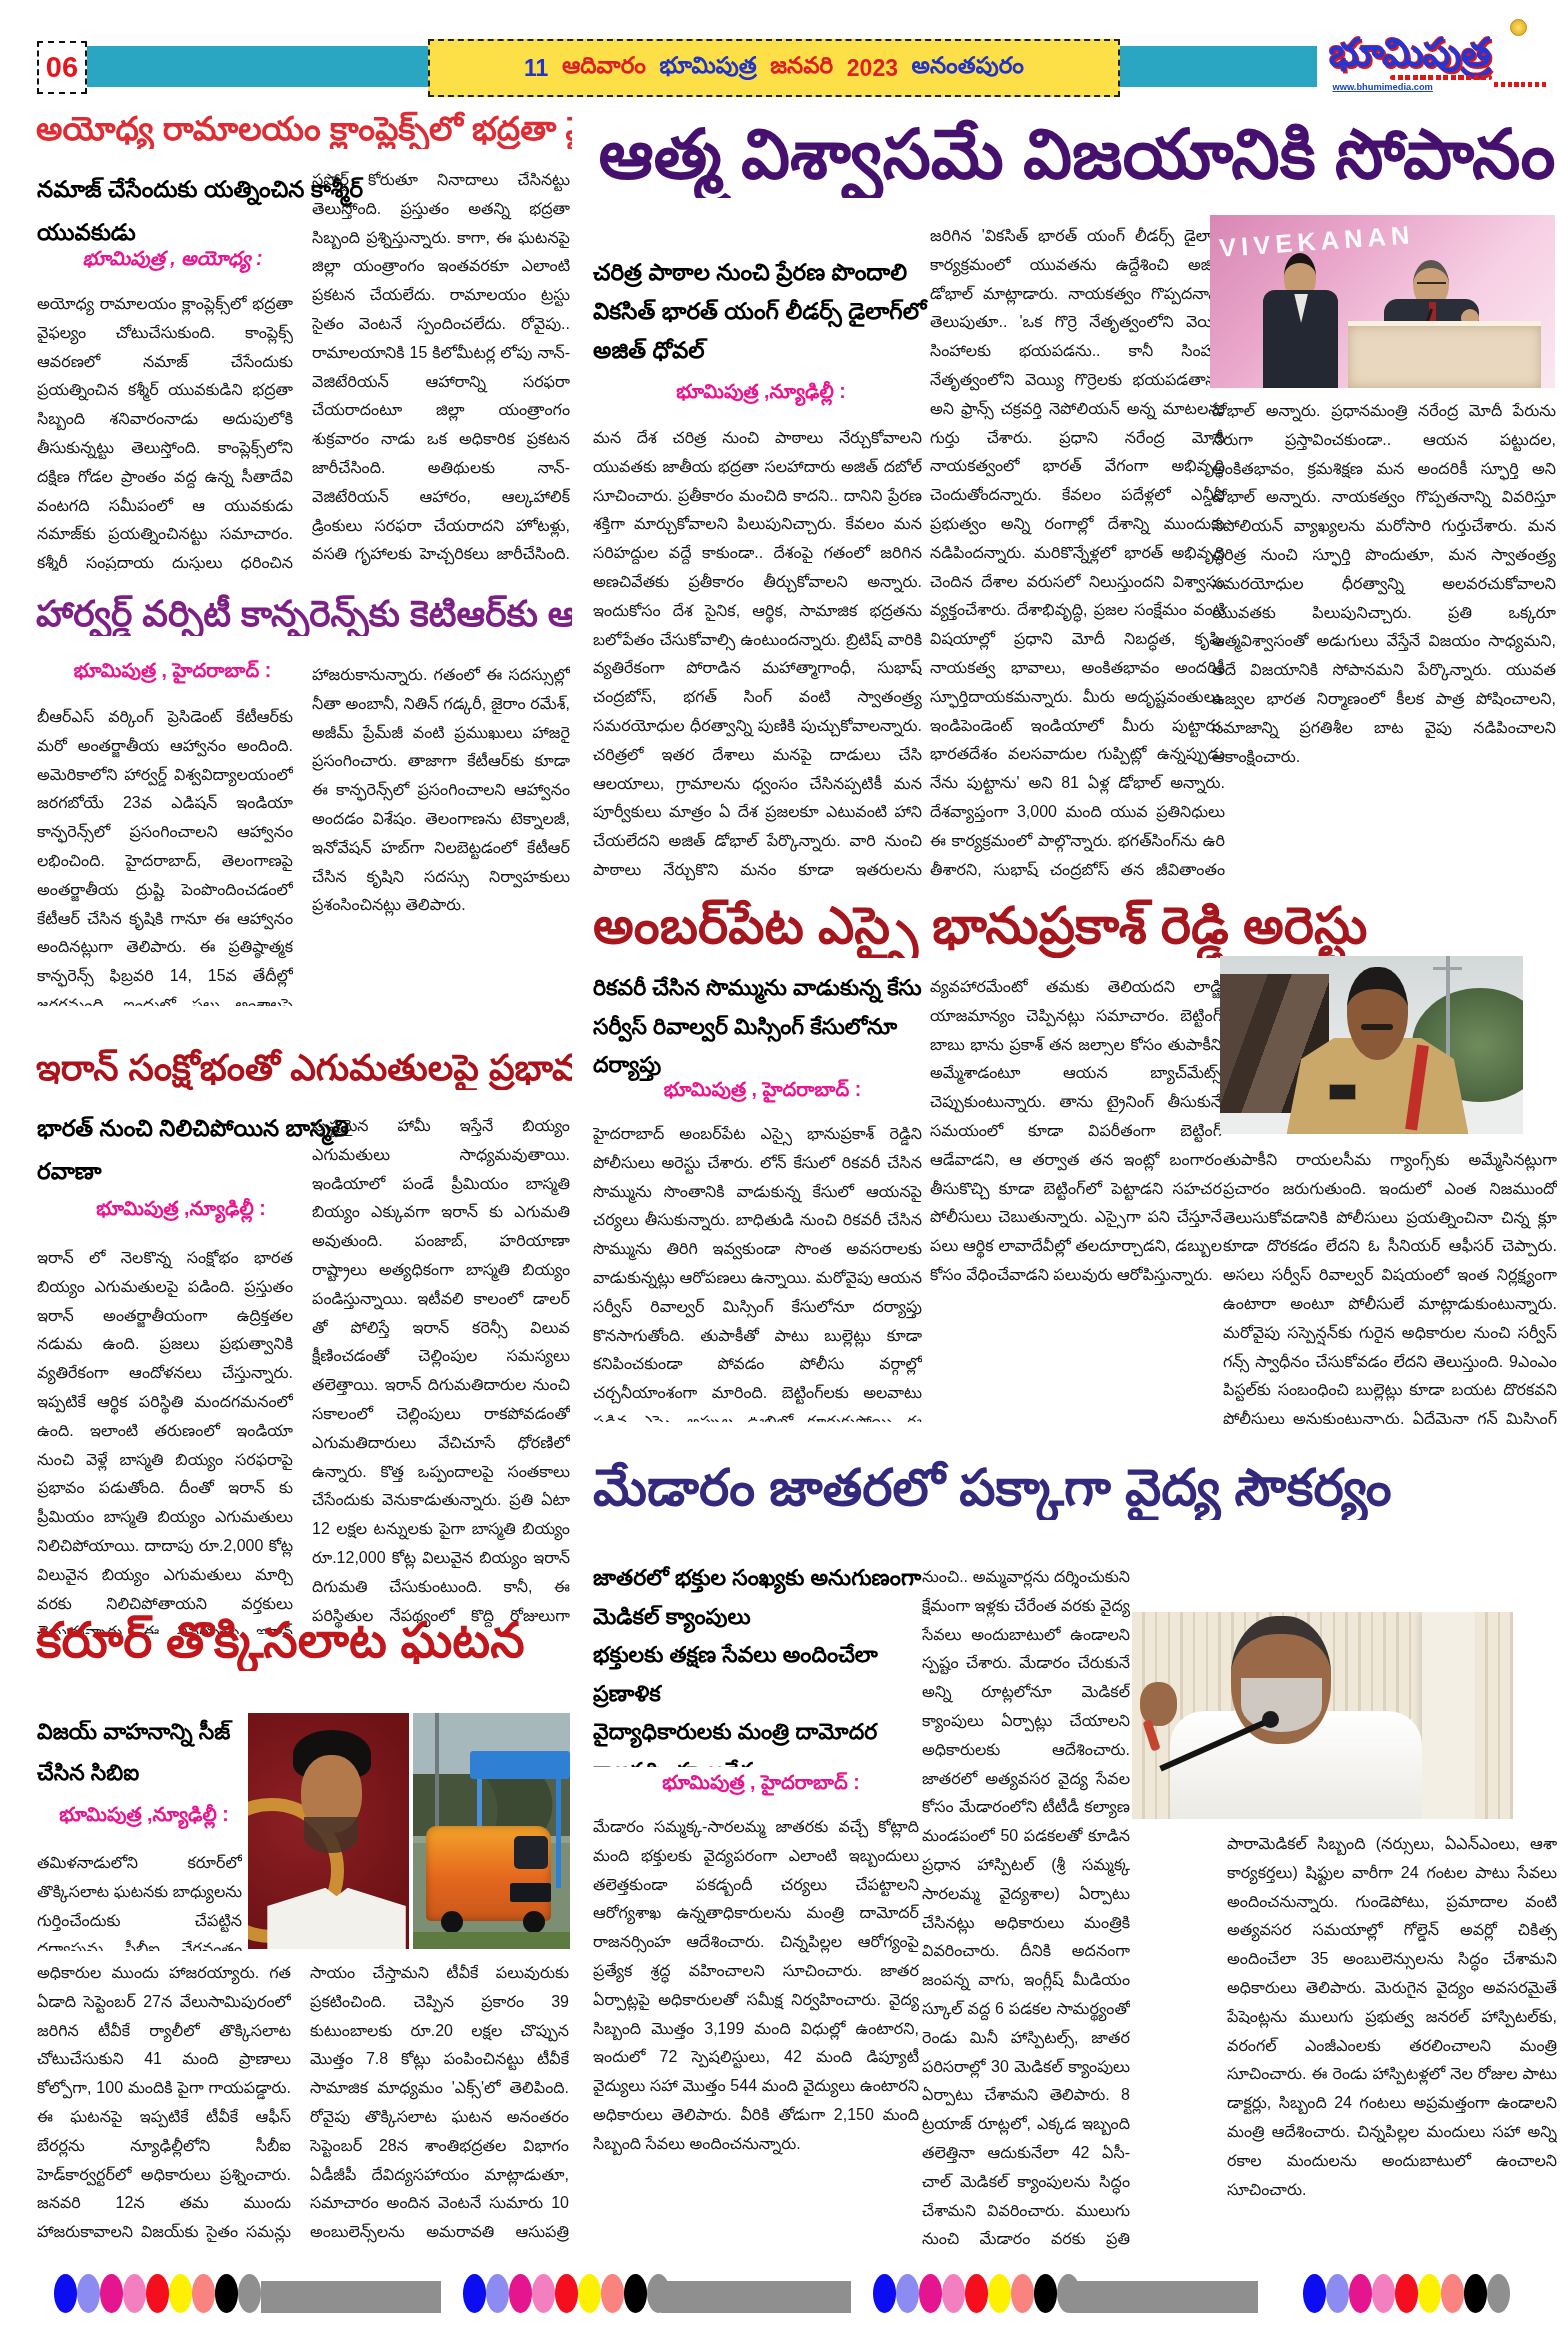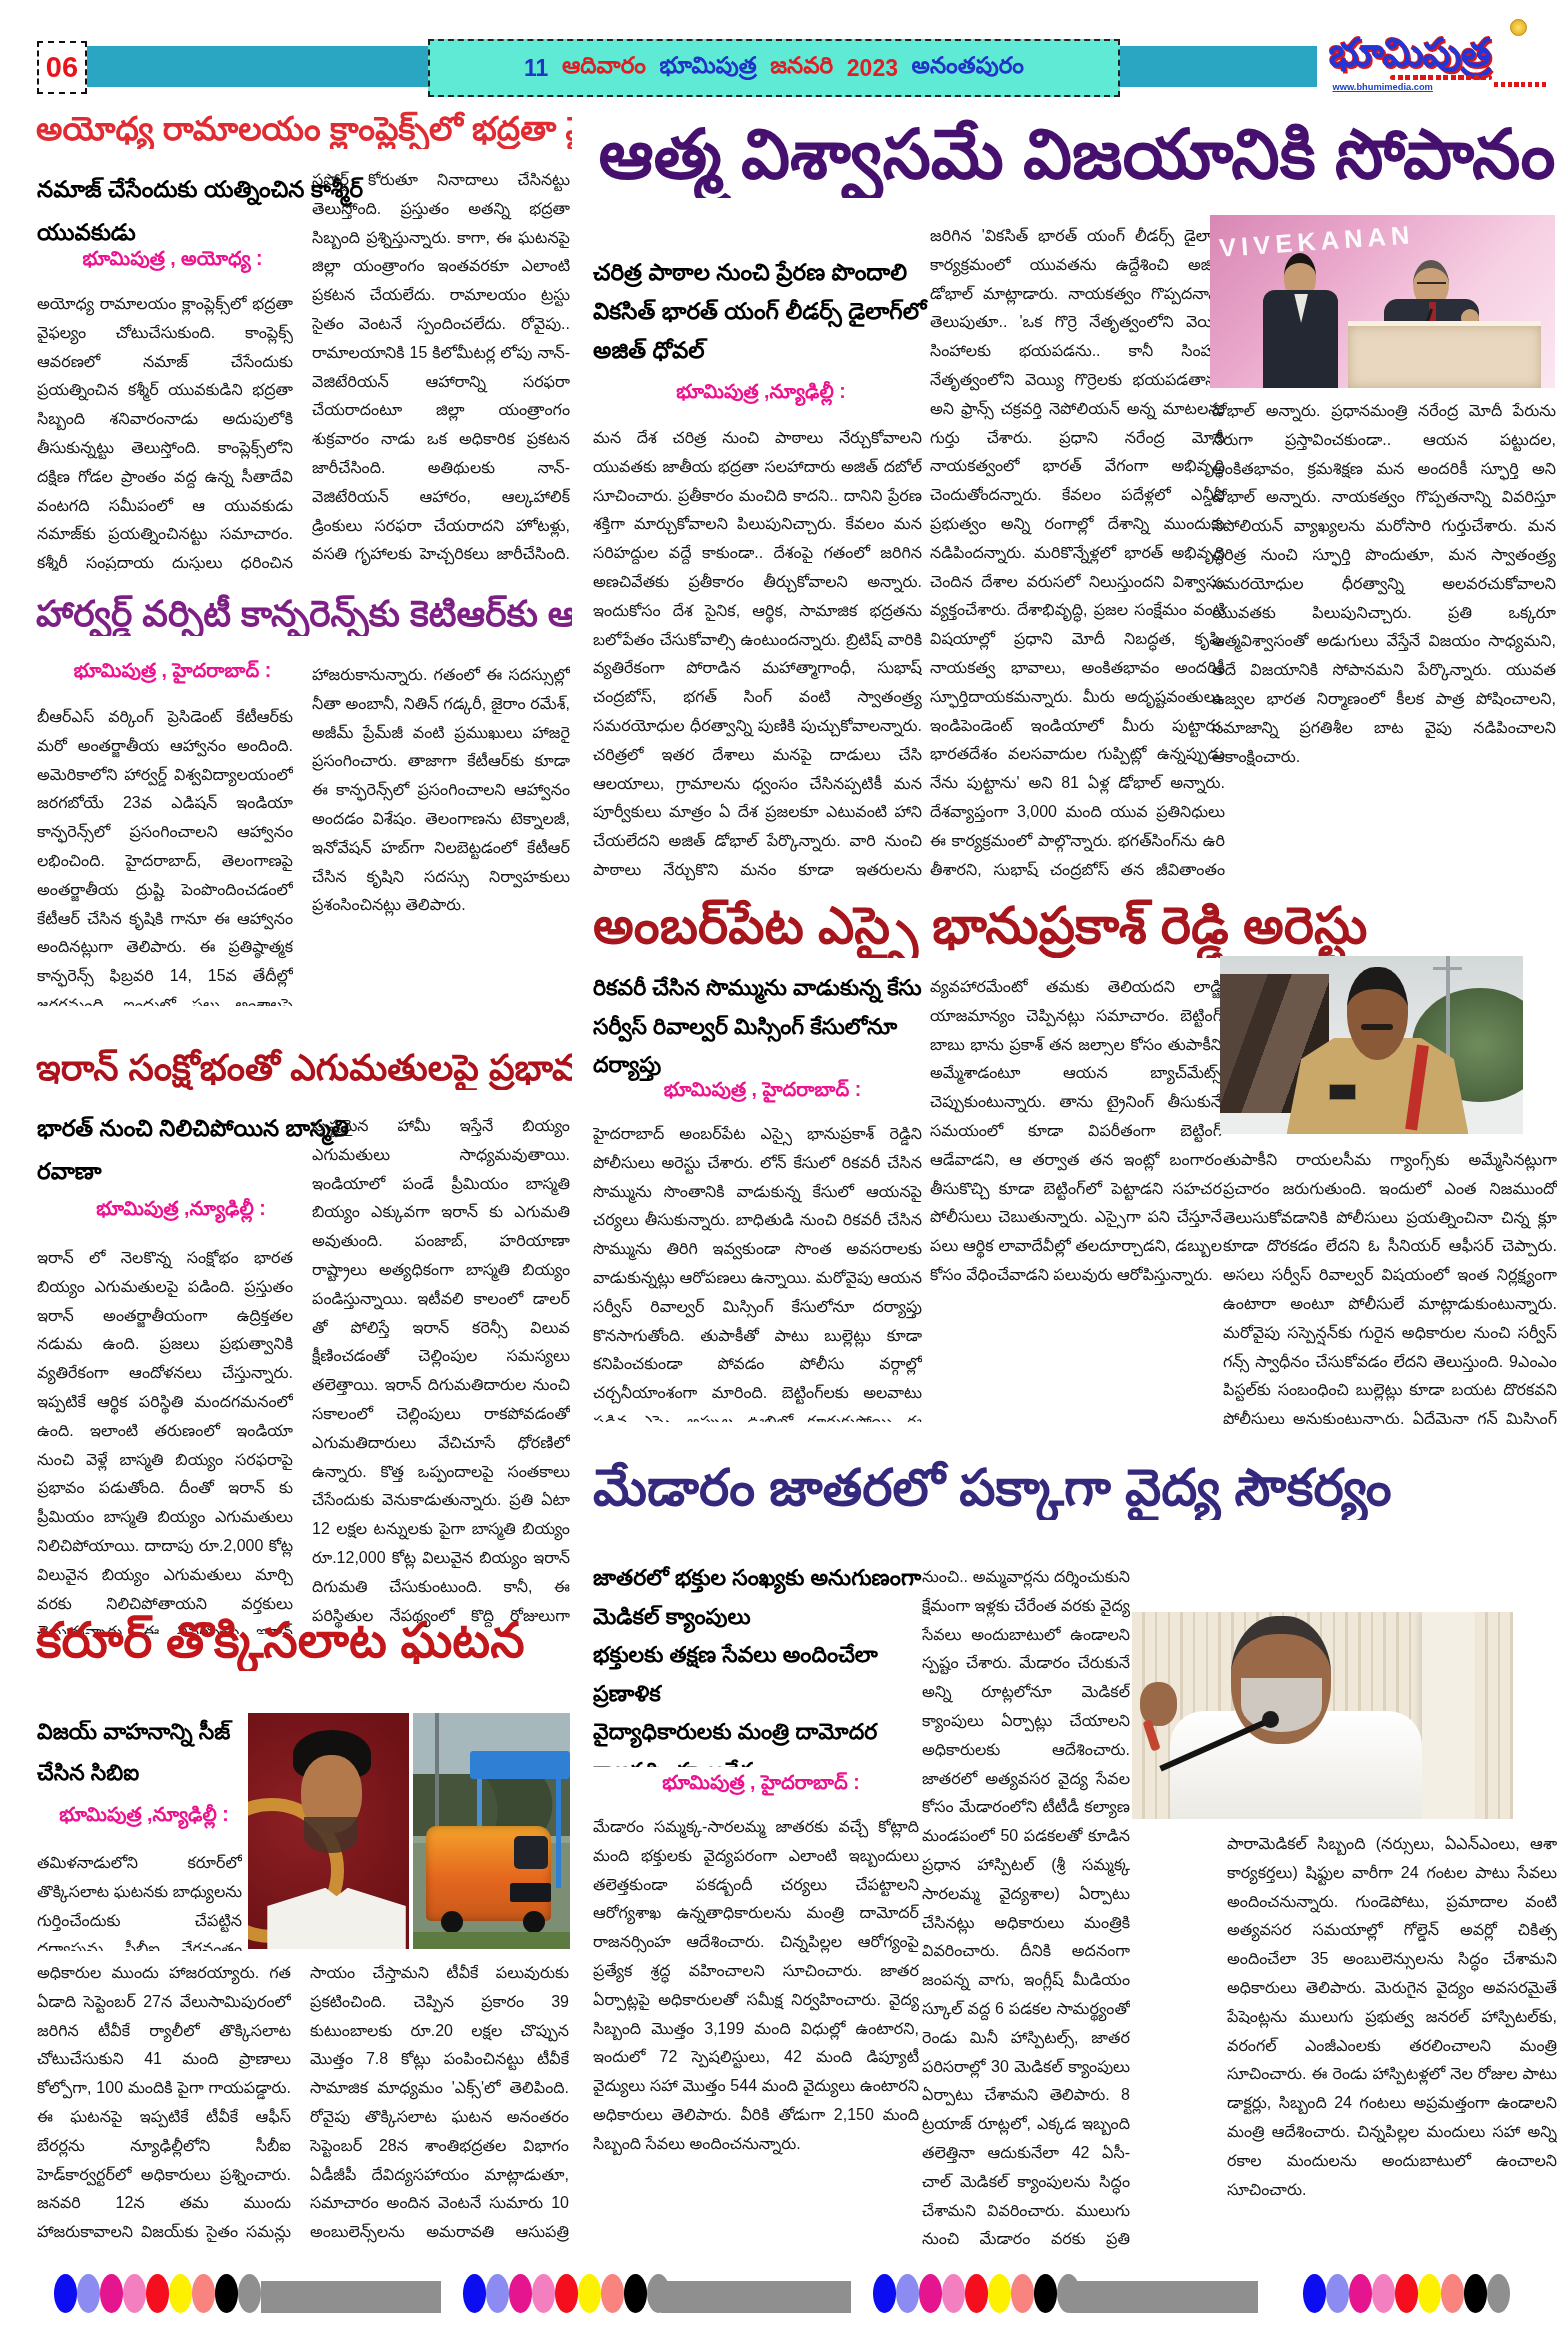--- a/index.html
+++ b/index.html
@@ -6,21 +6,21 @@
   body{
     width:1562px;height:2342px;position:relative;background:#ffffff;
     font-family:"Liberation Sans", sans-serif;color:#101010;overflow:hidden;
   }
   .abs{position:absolute;}
   
   .teal-bar{left:83px;top:46px;width:1234px;height:41px;background:#2BA6C2;}
   .pagenum-box{left:37px;top:41px;width:46px;height:49px;background:#fff;border:2.5px dashed #111;
     display:flex;align-items:center;justify-content:center;}
   .pagenum-box span{color:#E8131B;font-size:29px;font-weight:700;}
-  .dateline-box{left:428px;top:39px;width:688px;height:54px;background:#5eead4;border:2.5px dashed #222;
+  .dateline-box{left:428px;top:39px;width:688px;height:54px;background:#fde047;border:2.5px dashed #222;
     display:flex;align-items:center;justify-content:center;gap:13.6px;white-space:nowrap;}
   .dateline-box span{font-weight:700;font-size:23px;}
   .dl-blue{color:#2133C9;}
   .dl-red{color:#E01E26;}
   .dl-year{font-size:28px;color:#E01E26;}
   .masthead{left:1324px;top:6.8px;width:227px;height:85px;background:#fff;}
   .masthead-title{position:absolute;left:5.1px;top:24px;font-size:39px;font-weight:700;color:#2036D8;
     text-shadow:1.7px 1.7px 0 #E01616,-0.8px -0.8px 0 #E01616;white-space:nowrap;letter-spacing:-0.8px;}
   .masthead-emblem{position:absolute;right:24px;top:12px;width:15.3px;height:15.3px;border-radius:50%;
     background:radial-gradient(#ffe066,#d9a312);border:0.8px solid #b8860b;}
@@ -147,21 +147,21 @@
 <div class="abs masthead">
   <div class="masthead-emblem"></div>
   <div class="masthead-title">భూమిపుత్ర</div>
   <div class="masthead-script"></div>
   <div class="masthead-site">www.bhumimedia.com</div>
   <div class="masthead-right-small"></div>
 </div>
 
 <div class="abs headline hl-ayodhya">అయోధ్య రామాలయం క్లాంప్లెక్స్‌లో భద్రతా వైఫల్యం</div>
 <div class="abs subhead" style="left:37px;top:168px;width:356px;height:88px;">నమాజ్ చేసేందుకు యత్నించిన కాశ్మీర్ యువకుడు</div>
-<div class="abs byline" style="left:37px;top:247px;width:271px;">భూమిపుత్ర , అయోధ్య :</div>
+<div class="abs byline" style="left:37px;top:247px;width:271px;font-style:italic;">భూమిపుత్ర , అయోధ్య :</div>
 <div class="abs bodycol" style="left:37px;top:290px;width:256px;height:281px;">అయోధ్య రామాలయం క్లాంప్లెక్స్‌లో భద్రతా వైఫల్యం చోటుచేసుకుంది. కాంప్లెక్స్ ఆవరణలో నమాజ్ చేసేందుకు ప్రయత్నించిన కశ్మీర్ యువకుడిని భద్రతా సిబ్బంది శనివారంనాడు అదుపులోకి తీసుకున్నట్టు తెలుస్తోంది. కాంప్లెక్స్‌లోని దక్షిణ గోడల ప్రాంతం వద్ద ఉన్న సీతాదేవి వంటగది సమీపంలో ఆ యువకుడు నమాజ్‌కు ప్రయత్నించినట్టు సమాచారం. కశ్మీరీ సంప్రదాయ దుస్తులు ధరించిన యువకుడు గేట్ డీ1 ద్వారా రామాలయంలోకి ప్రవేశించాడు. అతనిని కశ్మీర్‌లోని షోపియాన్ నివాసి అహ్మద్ షేక్‌గా గుర్తించారు. అతన్ని ఆపేందుకు ప్రయత్నించగా ఒక మతానికి చెందిన వ్యక్తుల</div>
 <div class="abs bodycol" style="left:312px;top:166px;width:258px;height:405px;">సపోర్ట్ కోరుతూ నినాదాలు చేసినట్టు తెలుస్తోంది. ప్రస్తుతం అతన్ని భద్రతా సిబ్బంది ప్రశ్నిస్తున్నారు. కాగా, ఈ ఘటనపై జిల్లా యంత్రాంగం ఇంతవరకూ ఎలాంటి ప్రకటన చేయలేదు. రామాలయం ట్రస్టు సైతం వెంటనే స్పందించలేదు. రోవైపు.. రామాలయానికి 15 కిలోమీటర్ల లోపు నాన్-వెజిటేరియన్ ఆహారాన్ని సరఫరా చేయరాదంటూ జిల్లా యంత్రాంగం శుక్రవారం నాడు ఒక అధికారిక ప్రకటన జారీచేసింది. అతిథులకు నాన్-వెజిటేరియన్ ఆహారం, ఆల్కహాలిక్ డ్రింకులు సరఫరా చేయరాదని హోటళ్లు, వసతి గృహాలకు హెచ్చరికలు జారీచేసింది. ఆన్‌లైన్ ఆర్డర్ ఇచ్చిన టూరిస్టులకు నాన్‌వెజ్ సరఫరా చేస్తున్నట్టు తమకు సమాచారం అందడంతో రామాలయం, సమీప ప్రాంతాల్లో ఆన్‌లైన్ డెలివరీపై నిషేధం విధించామని అసిస్టెంట్ ఫుడ్ కమిషనర్ మాణిక్ చంద్ర సింగ్ తెలిపారు. నిబంధనలు ఉల్లంఘించిన వారిపై కఠిన చర్యలు తీసుకుంటామని హెచ్చరించారు.</div>
 
 <div class="abs headline hl-harvard">హార్వర్డ్ వర్సిటీ కాన్ఫరెన్స్‌కు కెటిఆర్‌కు ఆహ్వానం</div>
 <div class="abs byline" style="left:37px;top:659px;width:271px;">భూమిపుత్ర , హైదరాబాద్ :</div>
 <div class="abs bodycol" style="left:37px;top:703px;width:256px;height:303px;">బీఆర్ఎస్ వర్కింగ్ ప్రెసిడెంట్ కేటీఆర్‌కు మరో అంతర్జాతీయ ఆహ్వానం అందింది. అమెరికాలోని హార్వర్డ్ విశ్వవిద్యాలయంలో జరగబోయే 23వ ఎడిషన్ ఇండియా కాన్ఫరెన్స్‌లో ప్రసంగించాలని ఆహ్వానం లభించింది. హైదరాబాద్, తెలంగాణపై అంతర్జాతీయ ద్రుష్టి పెంపొందించడంలో కేటీఆర్ చేసిన కృషికి గానూ ఈ ఆహ్వానం అందినట్లుగా తెలిపారు. ఈ ప్రతిష్ఠాత్మక కాన్ఫరెన్స్ ఫిబ్రవరి 14, 15వ తేదీల్లో జరగనుంది. ఇందులో పలు అంశాలపై వేర్వేరుగా చర్చలు జరగనున్నాయి. ఈ సదస్సులో భారత్, దక్షిణాసియా దేశాలకు చెందిన రాజకీయ నేతలు, ప్రొఫెసర్లు, వ్యాపారవేత్తలు, పాలసీ మేకర్స్, సాంస్కృతిక రంగ నిపుణులు</div>
 <div class="abs bodycol" style="left:312px;top:661px;width:258px;height:346px;">హాజరుకానున్నారు. గతంలో ఈ సదస్సుల్లో నీతా అంబానీ, నితిన్ గడ్కరీ, జైరాం రమేశ్, అజీమ్ ప్రేమ్‌జీ వంటి ప్రముఖులు హాజరై ప్రసంగించారు. తాజాగా కేటీఆర్‌కు కూడా ఈ కాన్ఫరెన్స్‌లో ప్రసంగించాలని ఆహ్వానం అందడం విశేషం. తెలంగాణను టెక్నాలజీ, ఇనోవేషన్ హబ్‌గా నిలబెట్టడంలో కేటీఆర్ చేసిన కృషిని సదస్సు నిర్వాహకులు ప్రశంసించినట్లు తెలిపారు.</div>
 
 <div class="abs headline hl-iran">ఇరాన్ సంక్షోభంతో ఎగుమతులపై ప్రభావం</div>
 <div class="abs subhead" style="left:37px;top:1107px;width:381px;height:85px;">భారత్ నుంచి నిలిచిపోయిన బాస్మతి రవాణా</div>

